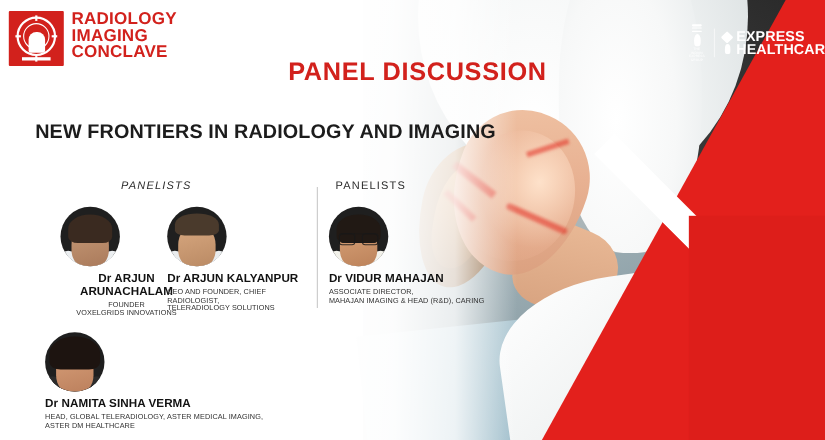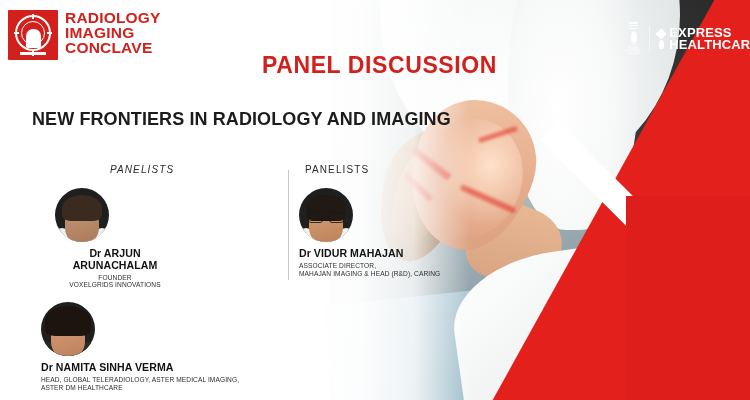--- a/index.html
+++ b/index.html
@@ -362,20 +362,32 @@
       <span class="shoulder-l" style="background:#eceff1"></span>
       <span class="shoulder-r" style="background:#eceff1"></span>
       <span class="face" style="background:linear-gradient(165deg,#c79a77,#a9795a)"></span>
       <span class="hair" style="background:#3a2a20"></span>
     </div>
     <div class="p-name">Dr ARJUN ARUNACHALAM</div>
     <div class="p-role">FOUNDER</div>
     <div class="p-role" style="margin-top:0">VOXELGRIDS INNOVATIONS</div>
   </div>
 
+  <div class="person" id="p2">
+    <div class="avatar">
+      <span class="torso" style="background:#e9ecee"></span>
+      <span class="shoulder-l" style="background:#e9ecee"></span>
+      <span class="shoulder-r" style="background:#e9ecee"></span>
+      <span class="face" style="background:linear-gradient(165deg,#d8a880,#b98963)"></span>
+      <span class="hair" style="background:#4a3a2c; height:20px; top:11%"></span>
+    </div>
+    <div class="p-name">Dr ARJUN KALYANPUR</div>
+    <div class="p-role">CEO AND FOUNDER, CHIEF RADIOLOGIST,</div>
+    <div class="p-role" style="margin-top:0">TELERADIOLOGY SOLUTIONS</div>
+  </div>
 
   <div class="person" id="p3">
     <div class="avatar">
       <span class="torso" style="background:#f2f1ea"></span>
       <span class="shoulder-l" style="background:#f2f1ea"></span>
       <span class="shoulder-r" style="background:#f2f1ea"></span>
       <span class="face" style="background:linear-gradient(165deg,#d9a379,#bb8159)"></span>
       <span class="hair" style="background:#211914"></span>
       <span class="glasses"></span>
     </div>

